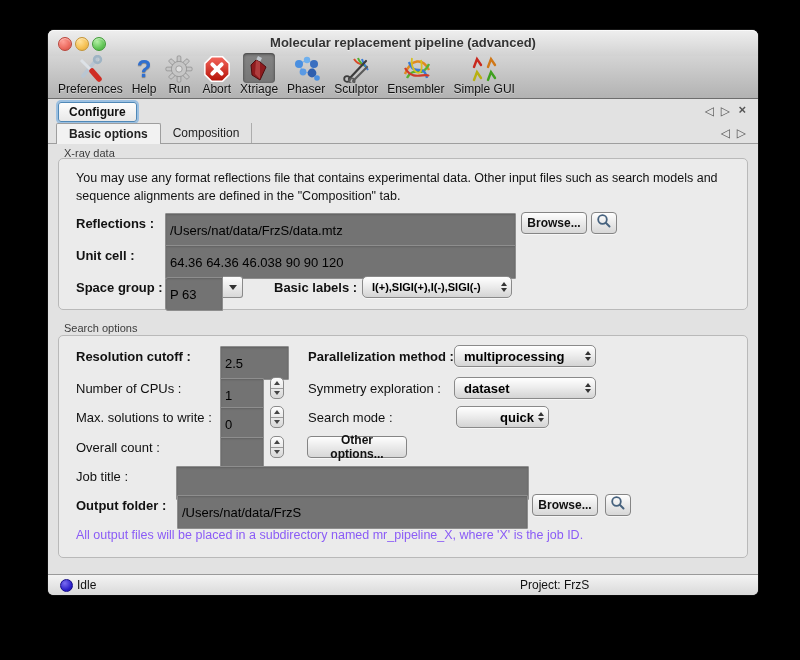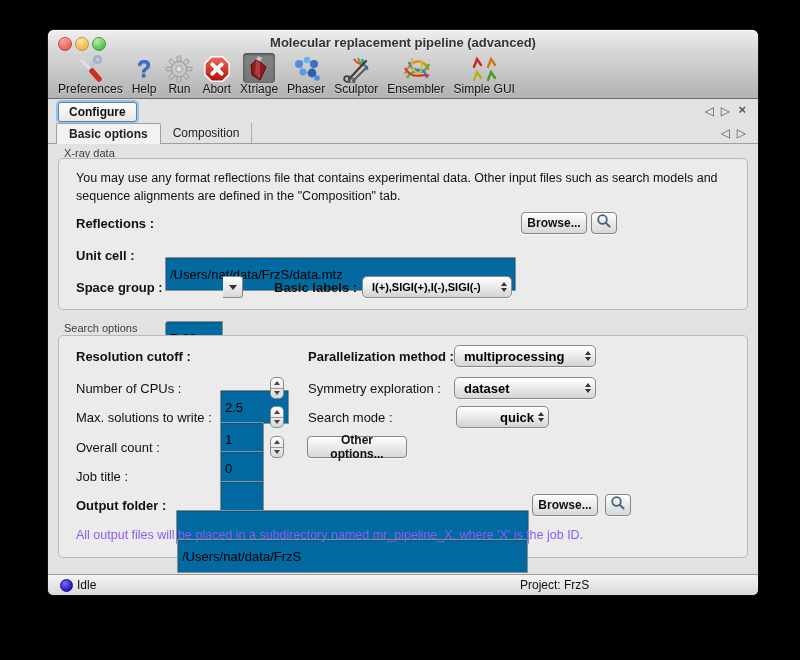--- a/index.html
+++ b/index.html
@@ -36,23 +36,23 @@
   .tab.active{background:#f2f2f2;border:1px solid #9e9e9e;border-bottom:none;font-weight:bold;margin-bottom:-1px;
     border-radius:2px 2px 0 0;}
   .tab.inactive{border-right:1px solid #adadad;}
   
   .content{position:absolute;left:0;top:114px;right:0;bottom:20px;background:#e2e2e2;text-decoration:underline;}
   .grouplabel{position:absolute;font-size:11px;color:#3c3c3c;}
   .groupbox{position:absolute;background:#ebebeb;border:1px solid #b9b9b9;border-radius:5px;box-sizing:border-box;}
   .lbl{position:absolute;font-size:13px;color:#111;white-space:nowrap;}
   .lbl.b{font-weight:bold;}
   .desc{position:absolute;font-size:12.5px;color:#111;line-height:18px;white-space:nowrap;}
-  .tfield{position:absolute;height:20px;box-sizing:border-box;border:1px solid #8e8e8e;background:#0369a1;
+  .tfield{position:absolute;height:20px;box-sizing:border-box;border:1px solid #8e8e8e;background:#737373;
     font-family:"Liberation Sans",sans-serif;font-size:13px;color:#000;padding:16px 4px;border-radius:1px;
-    box-shadow:inset 0 1px 2px rgba(0,0,0,.15);outline:none;margin-top:44px;}
+    box-shadow:inset 0 1px 2px rgba(0,0,0,.15);outline:none;}
   .btn{position:absolute;height:22px;box-sizing:border-box;border:1px solid #858585;border-radius:4px;
     background:linear-gradient(#fefefe,#ececec 45%,#d7d7d7);font-size:12px;font-weight:bold;color:#111;
     display:flex;align-items:center;justify-content:center;box-shadow:0 1px 0 rgba(255,255,255,.55);cursor:default;}
   .magbtn{position:absolute;width:26px;height:22px;box-sizing:border-box;border:1px solid #858585;border-radius:4px;
     background:linear-gradient(#fefefe,#ececec 45%,#d7d7d7);display:flex;align-items:center;justify-content:center;
     box-shadow:0 1px 0 rgba(255,255,255,.55);}
   .popup{position:absolute;height:22px;box-sizing:border-box;border:1px solid #8a8a8a;border-radius:5px;
     background:linear-gradient(#ffffff,#ededed 45%,#d4d4d4);display:flex;align-items:center;
     padding:0 4px 0 9px;box-shadow:0 1px 0 rgba(255,255,255,.55);cursor:default;}
   .popup .ptxt{flex:1;font-size:13px;font-weight:bold;color:#000;white-space:nowrap;overflow:hidden;}
@@ -240,20 +240,21 @@
       <span class="magbtn" style="left:532px;top:53px;">
         <span>
           <svg width="16" height="16" viewBox="0 0 16 16">
             <circle cx="6.5" cy="6.5" r="4.3" fill="none" stroke="#46627e" stroke-width="1.8"></circle>
             <line x1="10" y1="10" x2="13.5" y2="13.5" stroke="#46627e" stroke-width="2" stroke-linecap="round"></line>
           </svg>
         </span>
       </span>
 
       <span class="lbl b" style="left:17px;top:89px;">Unit cell :</span>
+      <input class="tfield" style="left: 106px; top: 86px; width: 351px;" type="text" value="64.36 64.36 46.038 90 90 120">
 
       <span class="lbl b" style="left:17px;top:121px;">Space group :</span>
       <input class="tfield" style="left: 106px; top: 118px; width: 58px; border-radius: 3px 0px 0px 3px;" type="text" value="P 63">
       <span class="combo-btn" style="left:164px;top:117px;">
         <span class="tri-dn"></span>
       </span>
       <span class="lbl b" style="left:215px;top:121px;">Basic labels :</span>
       <span class="popup" style="left:303px;top:117px;width:150px;">
         <span class="ptxt small">I(+),SIGI(+),I(-),SIGI(-)</span>
         <span class="arrows">

